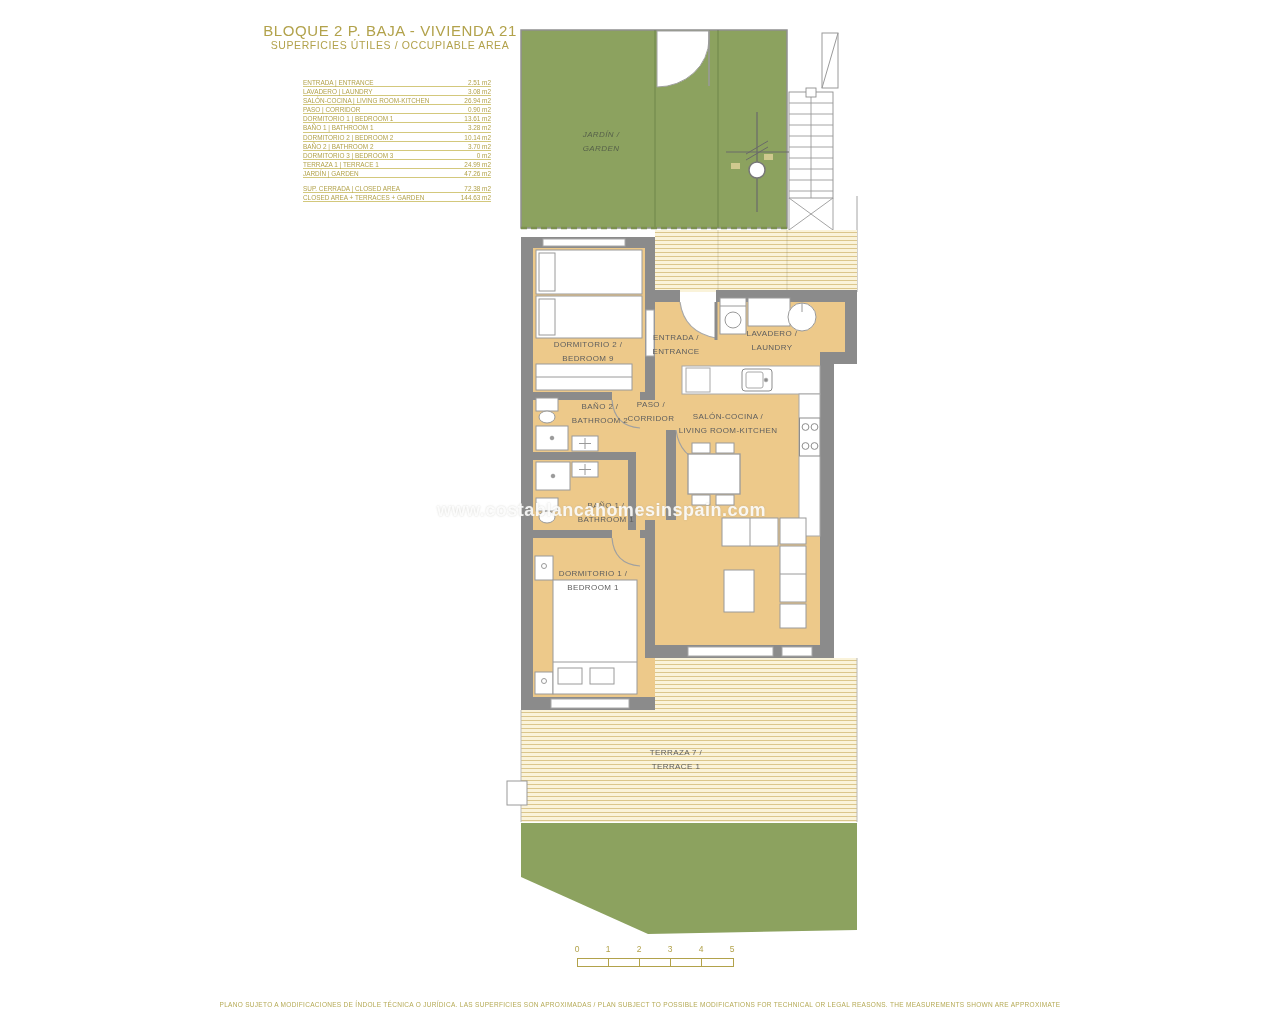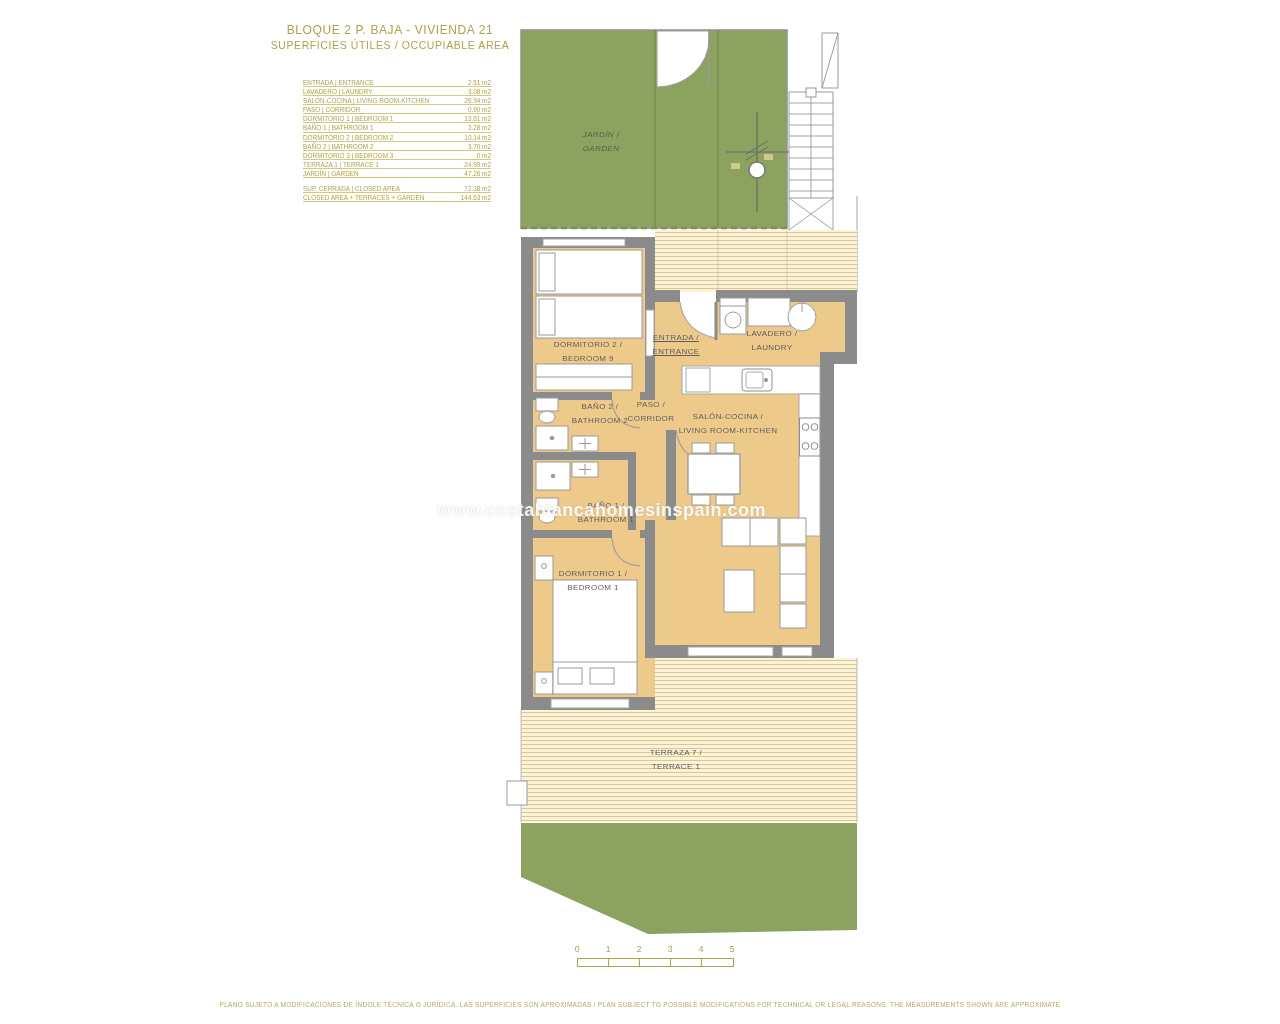--- a/index.html
+++ b/index.html
@@ -1,21 +1,21 @@
 <!DOCTYPE html>
 <html><head>
 <meta charset="utf-8">
 <style>
   html,body{margin:0;padding:0;}
   body{width:1280px;height:1024px;position:relative;background:#ffffff;overflow:hidden;
        font-family:"Liberation Sans",sans-serif;}
   .abs{position:absolute;}
   
   #title{left:250px;top:23px;width:280px;text-align:center;color:#b2a24b;letter-spacing:.6px;}
-  #title .t1{font-size:12px;line-height:15px;}
+  #title .t1{font-size:15px;line-height:15px;}
   #title .t2{font-size:10.5px;line-height:14px;text-align:center;}
   
   #legend{left:303px;top:78px;width:188px;color:#b2a24b;}
   .lrow{display:flex;justify-content:space-between;align-items:flex-end;
         border-bottom:1px solid #d3c87c;font-size:6.4px;line-height:7.1px;height:8.1px;}
   .lrow .lv{white-space:nowrap;}
   #legend-totals{margin-top:6px;}
   
   .rlabel{position:absolute;transform:translateX(-50%);text-align:center;font-size:8px;
           line-height:13.5px;color:#5e5e5e;letter-spacing:.4px;white-space:nowrap;}
@@ -294,21 +294,21 @@
 </div>
 
 <div class="rlabel green" style="left:601px;top:128px;">
   <div>JARDÍN /</div>
     <div>GARDEN</div>
 </div>
 <div class="rlabel" style="left:588px;top:338px;">
   <div>DORMITORIO 2 /</div>
     <div>BEDROOM 9</div>
 </div>
-<div class="rlabel" style="left:676px;top:331px;text-decoration:underline;">
+<div class="rlabel" style="left:676px;top:331px;">
   <div>ENTRADA /</div>
     <div>ENTRANCE</div>
 </div>
 <div class="rlabel" style="left:772px;top:327px;">
   <div>LAVADERO /</div>
     <div>LAUNDRY</div>
 </div>
 <div class="rlabel" style="left:600px;top:400px;">
   <div>BAÑO 2 /</div>
     <div>BATHROOM 2</div>

